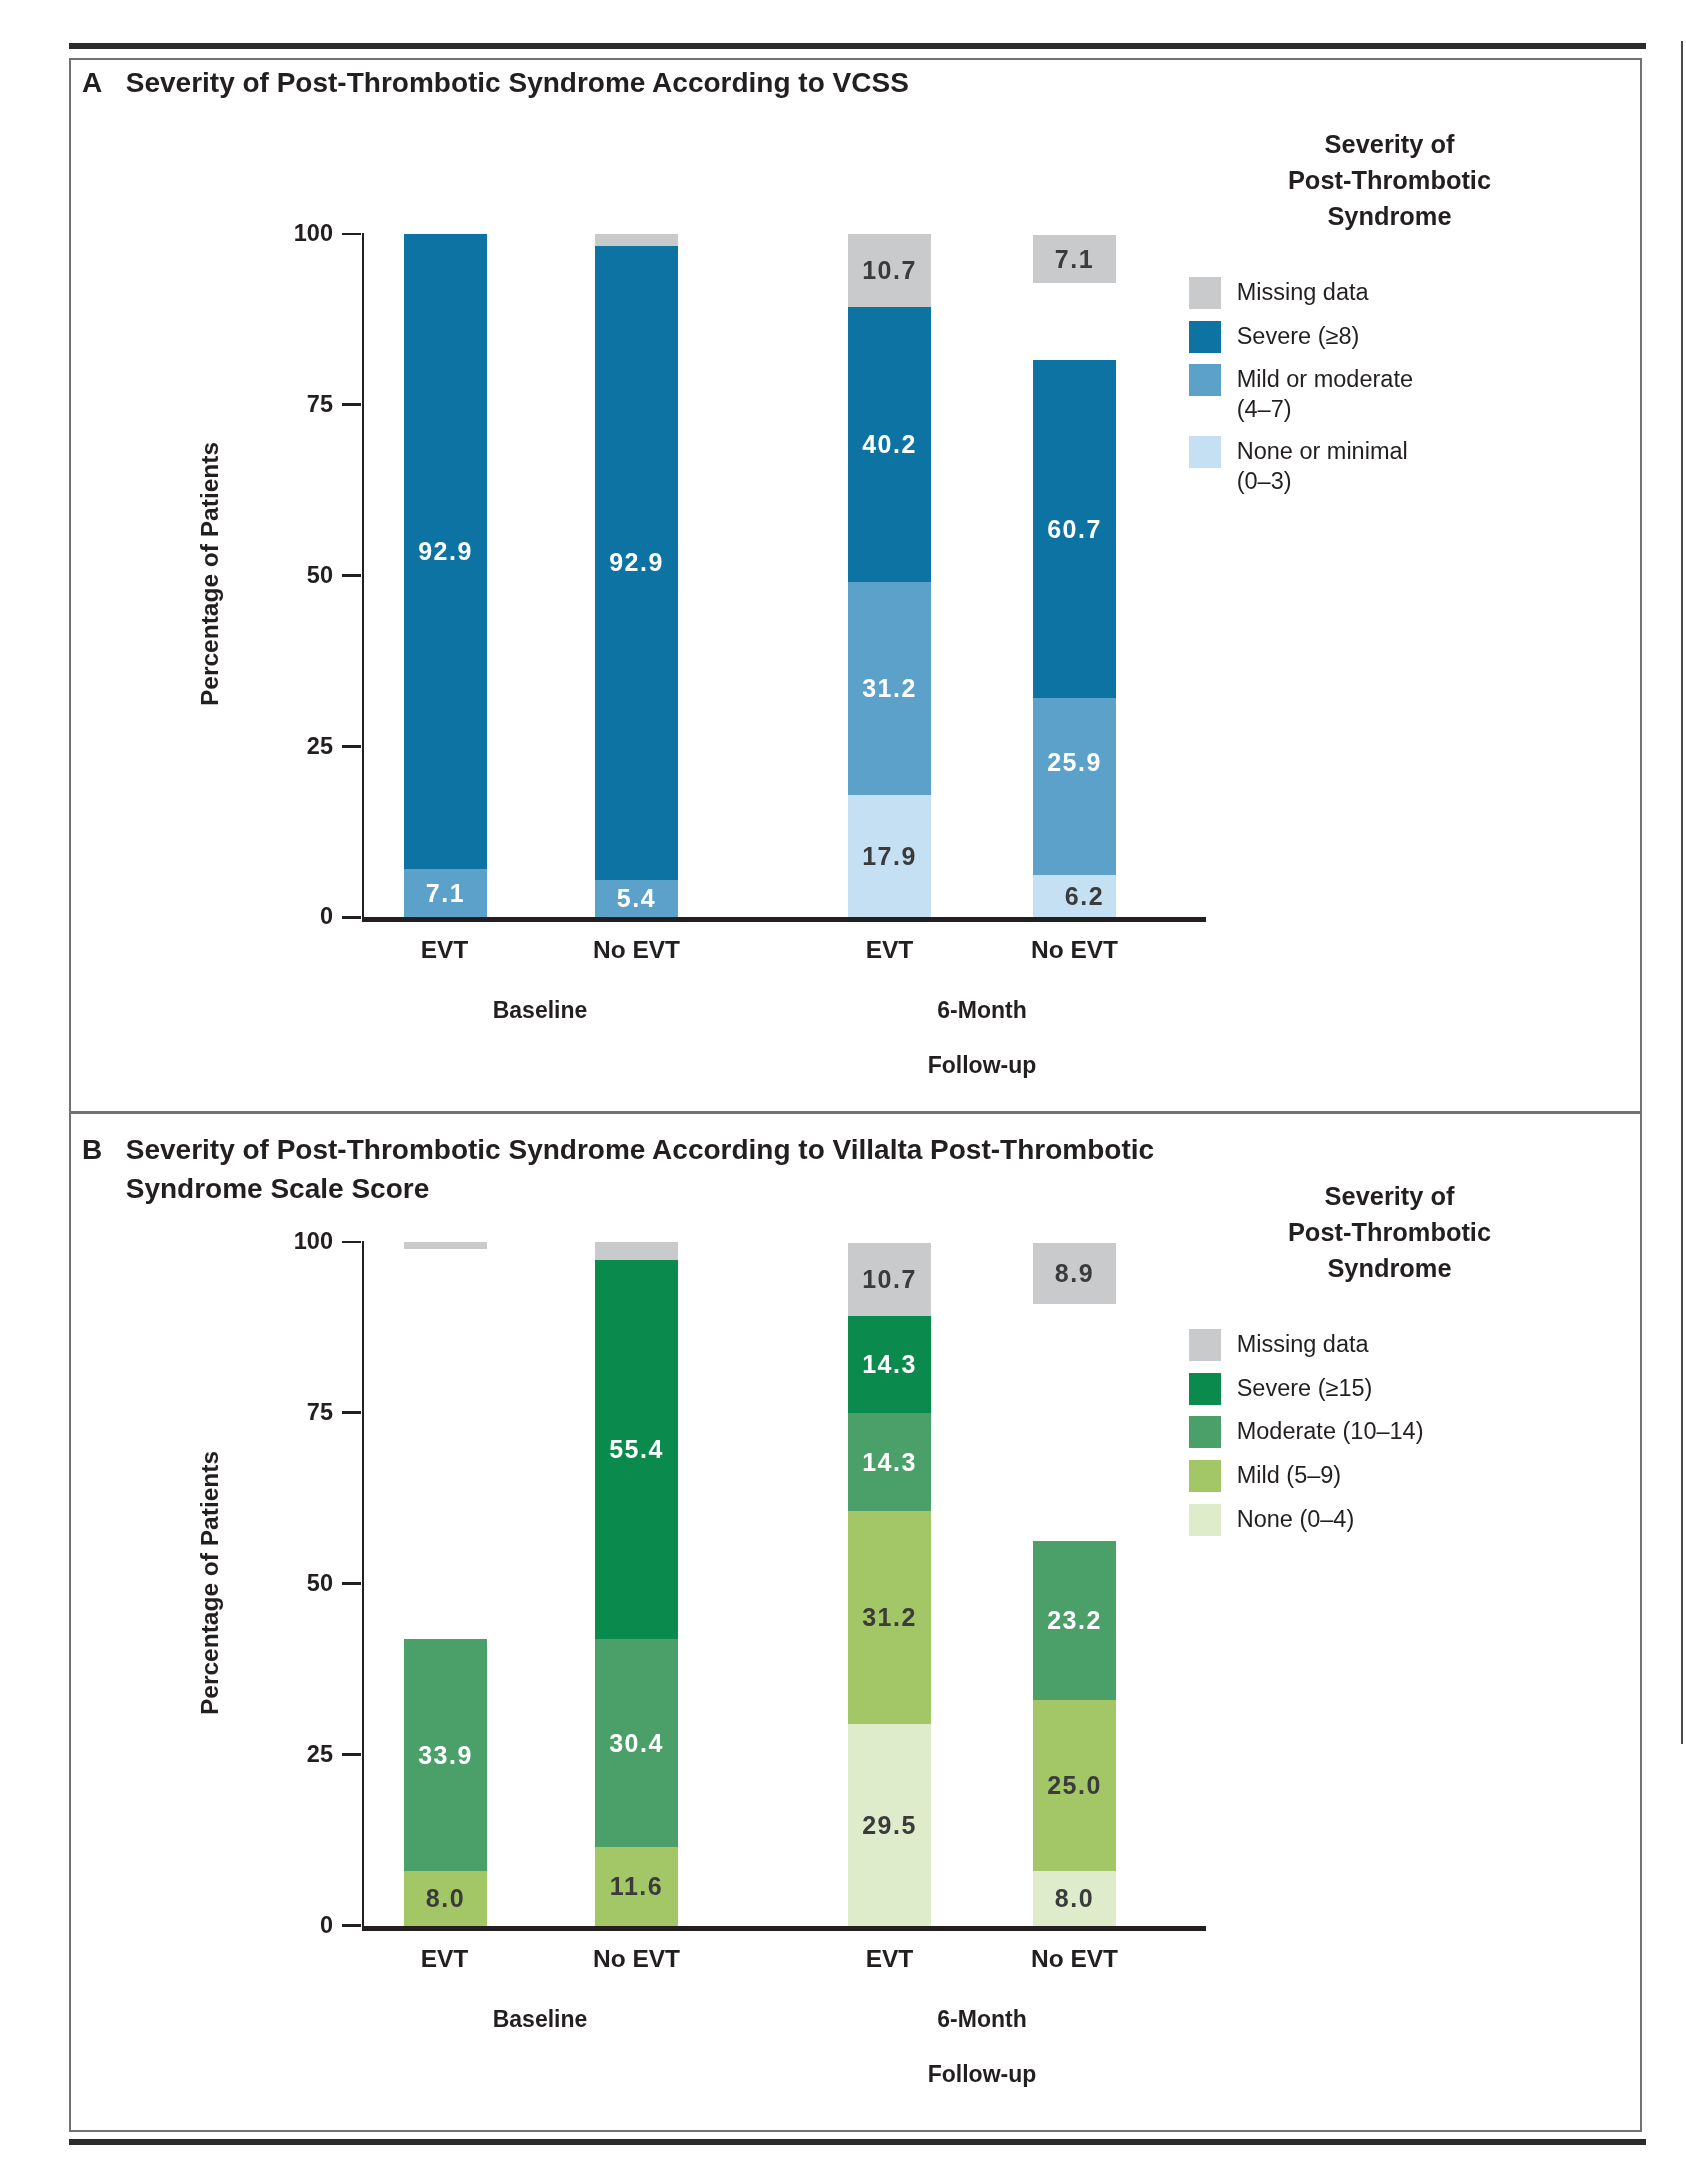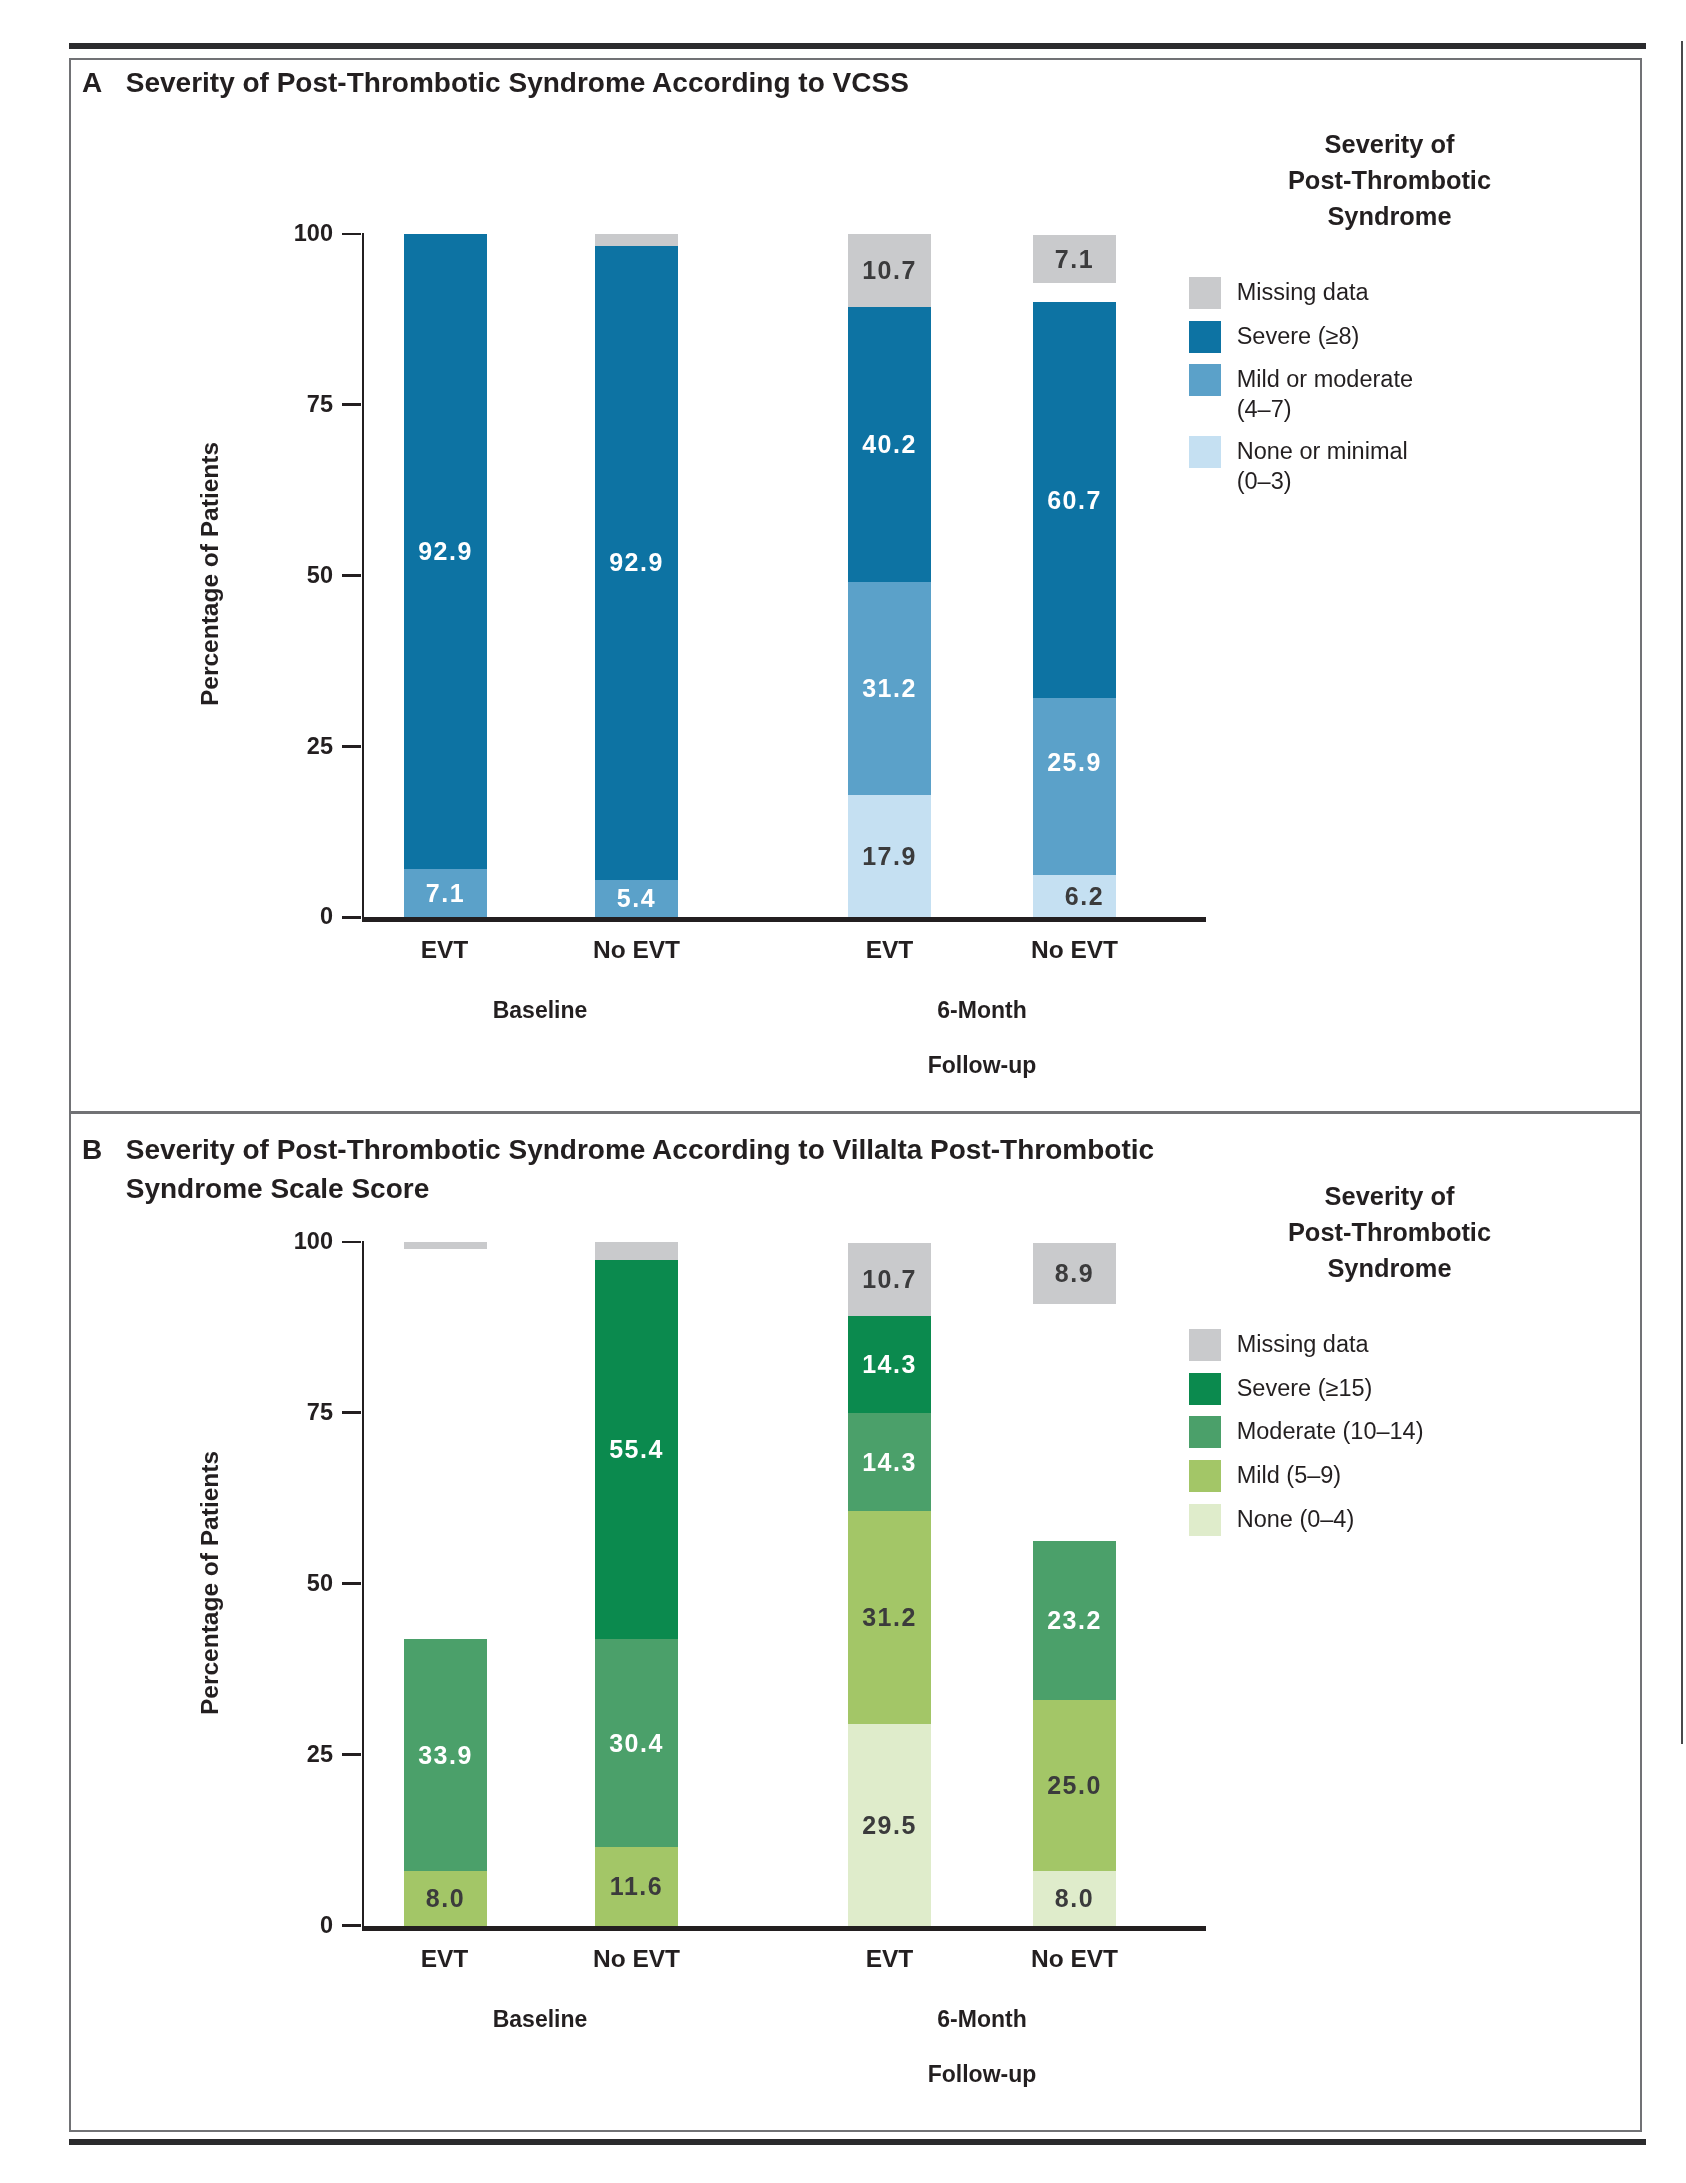--- a/index.html
+++ b/index.html
@@ -124,21 +124,21 @@
         <span style="color: rgb(59, 59, 60);">10.7</span>
       </div>
     </div>
     <div class="bar" style="left: 670px; width: 83px;">
       <div class="seg" style="bottom: 0px; height: 42px; background: rgb(197, 224, 242); padding-left: 20px;">
         <span style="color: rgb(59, 59, 60);">6.2</span>
       </div>
       <div class="seg" style="bottom: 42px; height: 225px; background: rgb(91, 161, 201);">
         <span style="color: rgb(255, 255, 255);">25.9</span>
       </div>
-      <div class="seg" style="bottom: 219px; height: 396px; background: rgb(13, 115, 163);">
+      <div class="seg" style="bottom: 219px; height: 338px; background: rgb(13, 115, 163);">
         <span style="color: rgb(255, 255, 255);">60.7</span>
       </div>
       <div class="seg" style="bottom: 634px; height: 48px; background: rgb(201, 202, 204);">
         <span style="color: rgb(59, 59, 60);">7.1</span>
       </div>
     </div>
   </div>
 
 <div class="abs cat" style="left:366px;top:936px;">EVT</div>
 <div class="abs cat" style="left:558px;top:936px;">No EVT</div>

